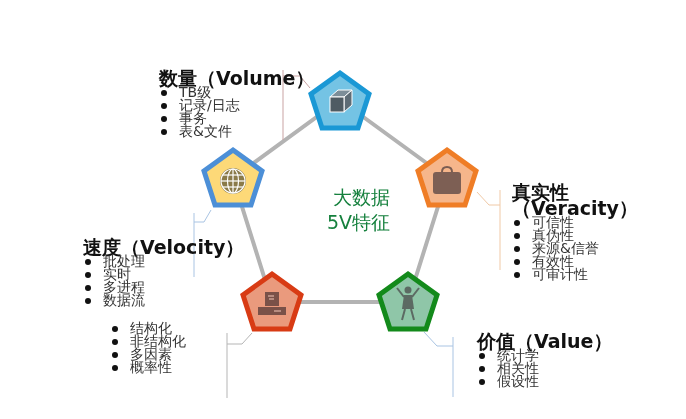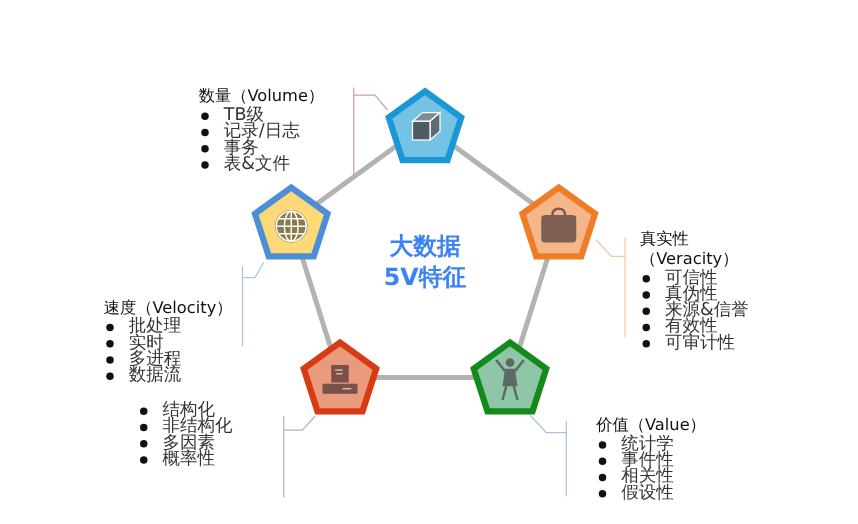--- a/index.html
+++ b/index.html
@@ -1,25 +1,25 @@
 <!DOCTYPE html>
 <html><head>
 <meta charset="utf-8">
 <style>
   html, body { margin:0; padding:0; background:#ffffff; }
   body { width:686px; height:419px; position:relative; overflow:hidden;
          font-family:"DejaVu Sans", "Liberation Sans", sans-serif; }
   #diagram { position:absolute; left:0; top:0; }
   .label { position:absolute; color:#111; }
-  .label .title { font-weight:normal; font-size:13px; line-height:16px; white-space:nowrap; }
+  .label .title { font-weight:bold; font-size:19px; line-height:16px; white-space:nowrap; }
   .label ul { list-style:none; margin:0; padding:0; }
   .label li { font-size:14px; line-height:13px; color:#333; white-space:nowrap; position:relative; padding-left:20px; }
   .label li::before { content:""; position:absolute; left:2px; top:4px; width:6px; height:6px; border-radius:50%; background:#111; }
-  .center-text { position:absolute; left:290px; top:185px; width:100px; text-align:center;
-                 color:#3b82f6; font-weight:bold; font-size:19px; line-height:25px; }
+  .center-text { position:absolute; left:290px; top:185px; width:100px; text-align:right;
+                 color:#15803d; font-weight:normal; font-size:19px; line-height:25px; }
 </style>
 </head>
 <body>
 
 <svg id="diagram" width="686" height="419" viewBox="0 0 686 419">
 
   <polygon points="340,100 447,178 408,302 272,302 233,178" fill="none" stroke="#b3b3b3" stroke-width="4"></polygon>
 
   <g stroke="#c9a3a3" stroke-width="1" fill="none">
     <polyline points="310,88 300,76 283,76"></polyline>
@@ -139,17 +139,16 @@
     <li>非结构化</li>
     <li>多因素</li>
     <li>概率性</li>
   </ul>
 </div>
 
 <div class="label" style="left:466px; top:333px;margin-left:11px;">
   <div class="title">价值（Value）</div>
   <ul>
     <li>统计学</li>
-    <li>事件性</li>
     <li>相关性</li>
     <li>假设性</li>
   </ul>
 </div>
 
 </body></html>

